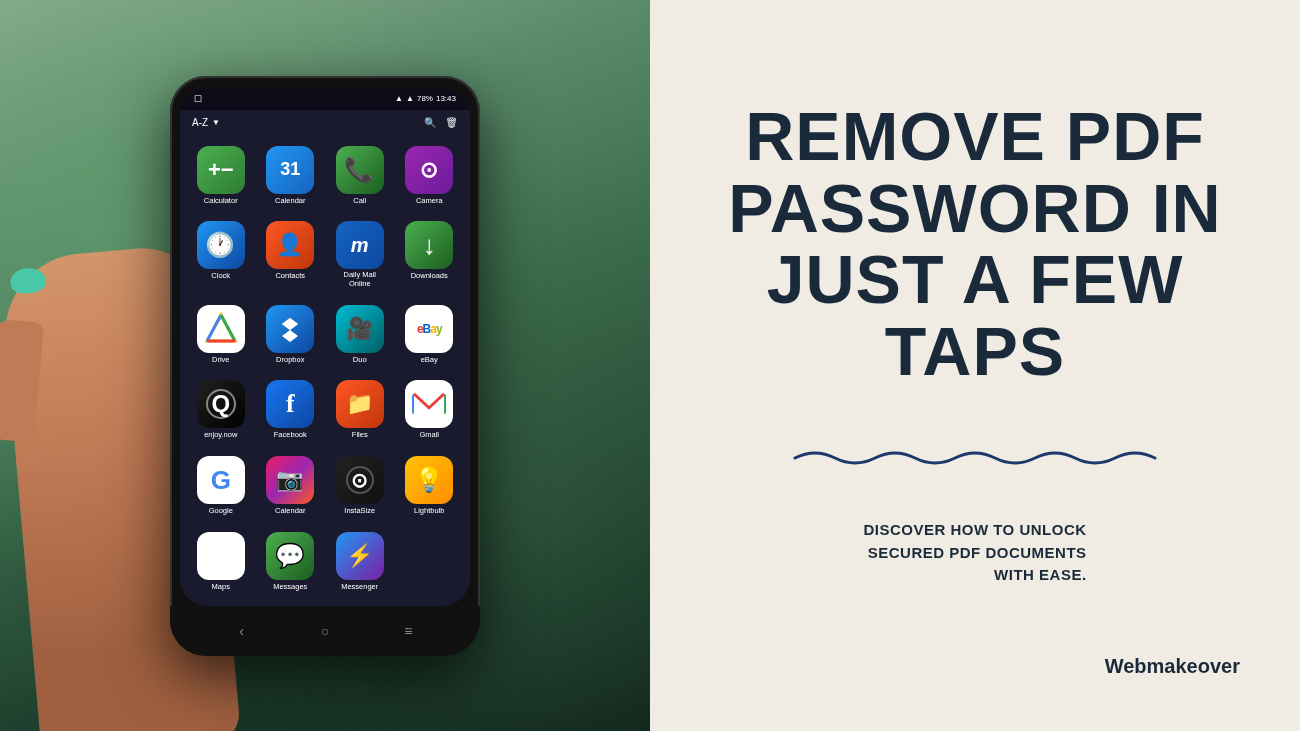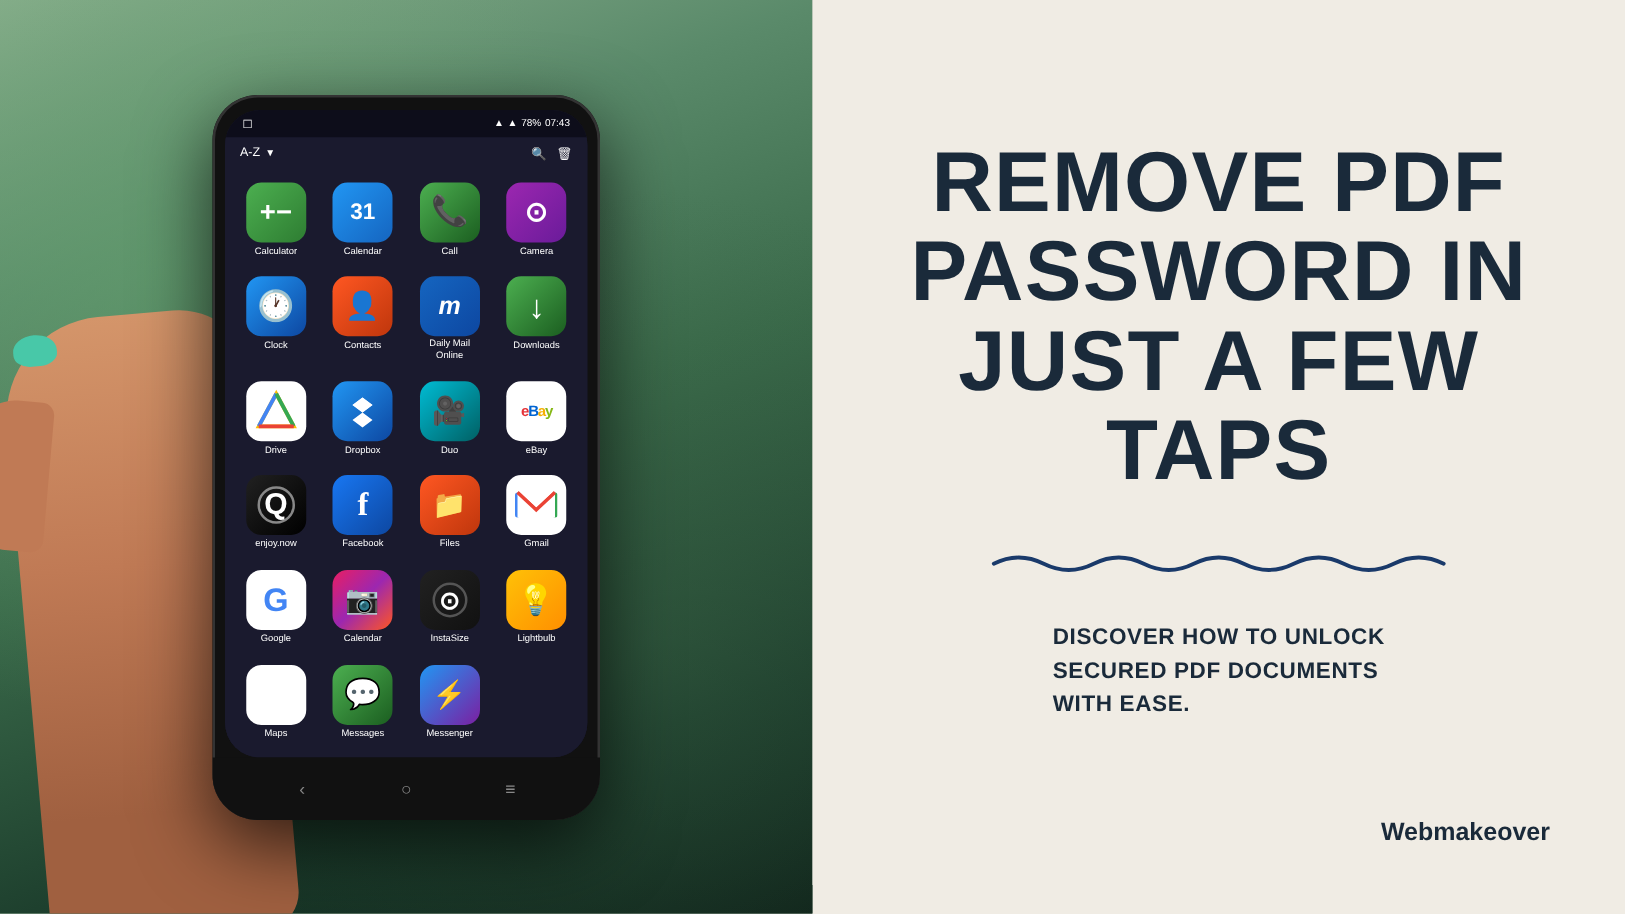--- a/index.html
+++ b/index.html
@@ -227,20 +227,21 @@
     .right-panel {
       width: 650px;
       height: 708px;
       background: #f0ece4;
       display: flex;
       flex-direction: column;
       justify-content: center;
       align-items: center;
       padding: 40px 60px;
       position: relative;
+      gap: 16px;
     }
 
     .main-heading {
       font-family: 'Arial Black', Arial, sans-serif;
       font-size: 68px;
       font-weight: 900;
       color: #1a2a3a;
       text-align: center;
       line-height: 1.05;
       text-transform: uppercase;
@@ -256,24 +257,24 @@
       justify-content: center;
     }
 
     .wavy-divider svg {
       width: 380px;
       height: 30px;
     }
 
     .sub-text {
       font-family: 'Arial Black', Arial, sans-serif;
-      font-size: 18px;
+      font-size: 15px;
       font-weight: 900;
       color: #1a2a3a;
-      text-align: left;
+      text-align: right;
       text-transform: uppercase;
       line-height: 1.5;
       letter-spacing: 0.5px;
       margin-bottom: 20px;
     }
 
     .brand-name {
       position: absolute;
       bottom: 30px;
       right: 60px;
@@ -329,21 +330,21 @@
     <div class="phone-screen">
 
       <div class="status-bar">
         <div class="status-left">
           <span>☐</span>
         </div>
         <div class="status-right">
           <span>▲</span>
           <span>▲</span>
           <span>78%</span>
-          <span>07:43</span>
+          <span>13:43</span>
         </div>
       </div>
 
       <div class="app-bar">
         <div class="app-bar-left">
           <span>A-Z</span>
           <span style="font-size:8px;">▼</span>
         </div>
         <div style="display:flex;gap:8px;">
           <span>🔍</span>

